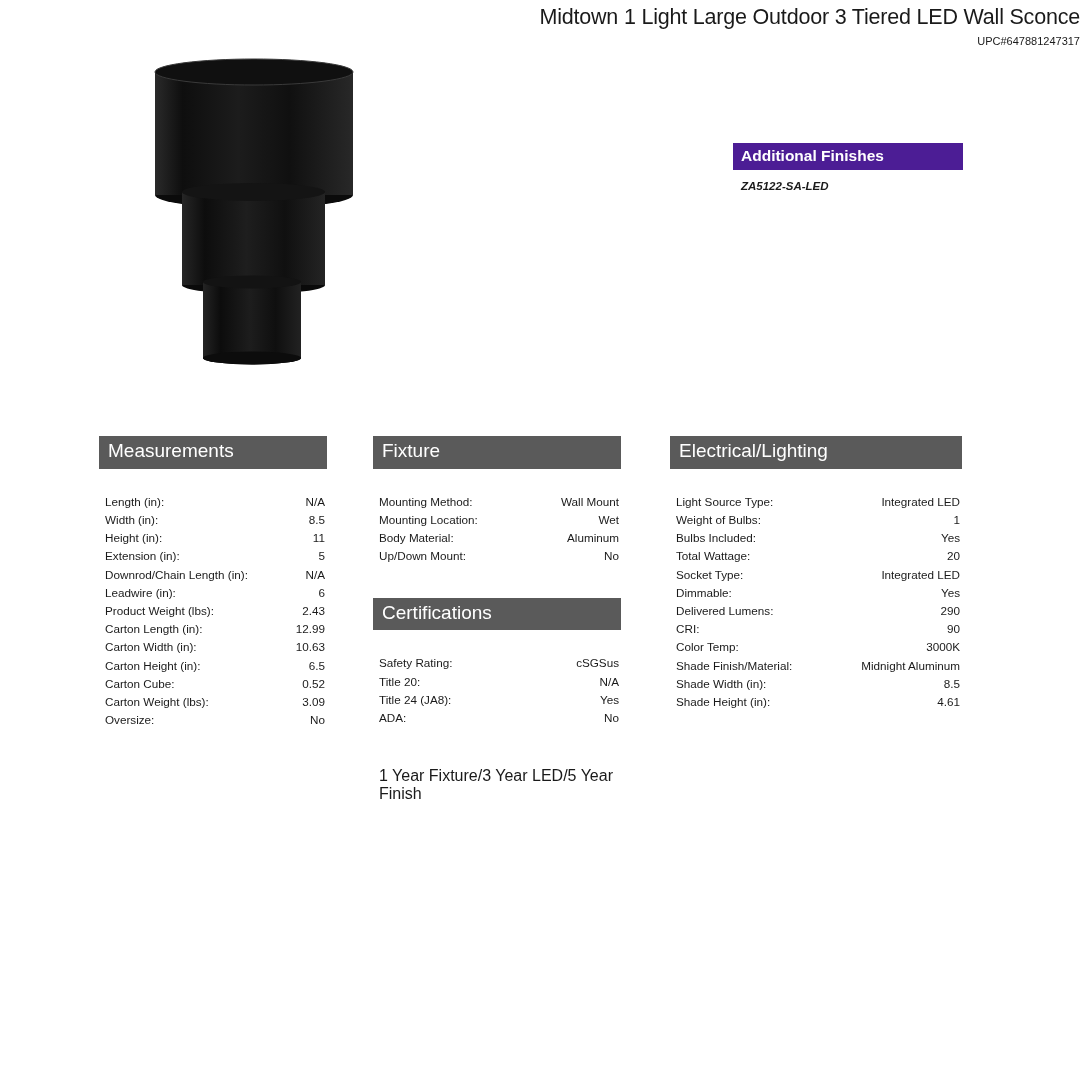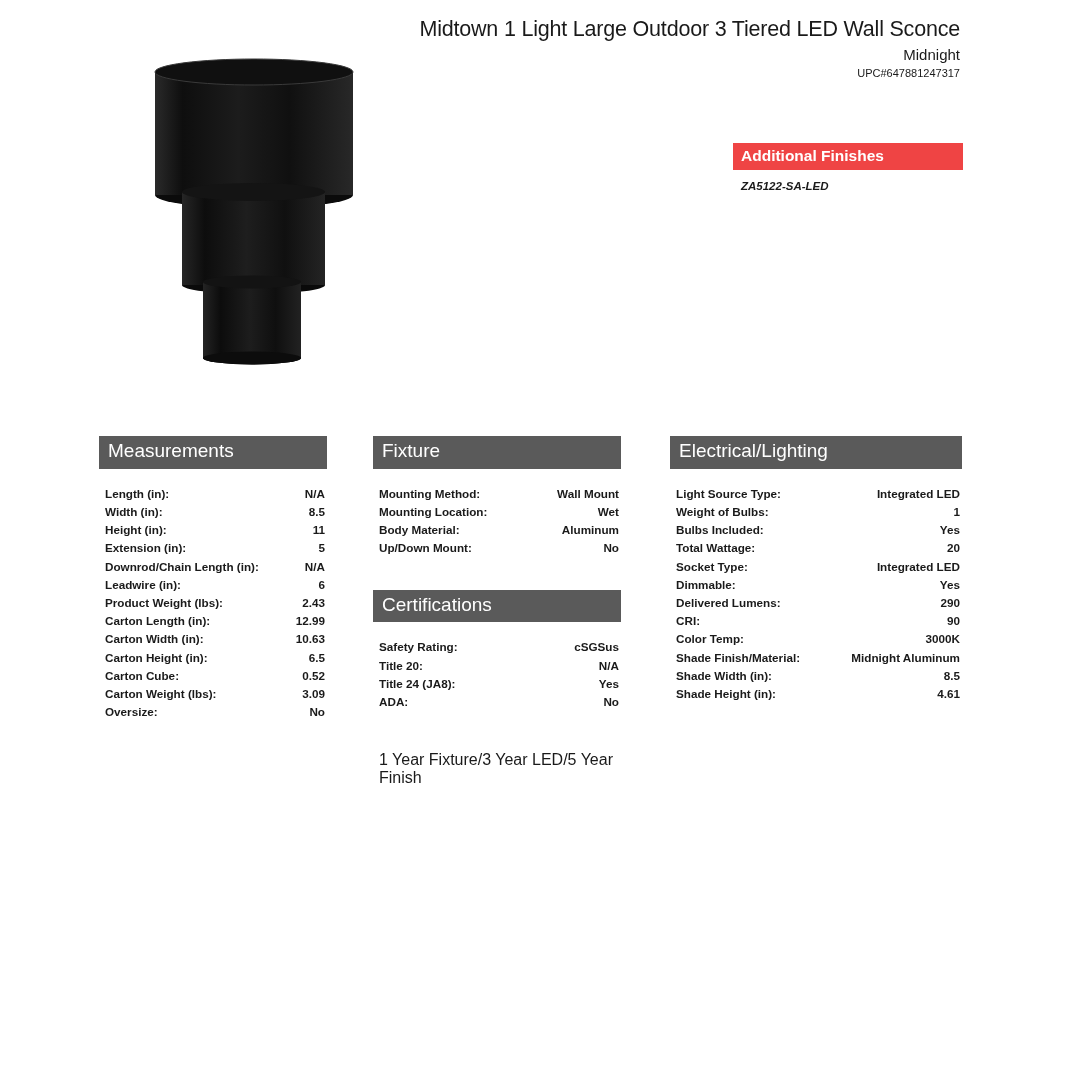--- a/index.html
+++ b/index.html
@@ -15,25 +15,24 @@
   .page {
     position: relative;
     width: 1080px;
     height: 1080px;
     overflow: hidden;
   }
 
   
   .header {
     position: absolute;
-    top: 12px;
+    top: 0px;
     left: 0px;
     width: 1080px;
     text-align: right;
-    padding-right: 120px;
   }
   .product-title {
     font-size: 21.5px;
     font-weight: normal;
     color: #1a1a1a;
     line-height: 1.25;
     margin: 0;
     padding-top: 4px;
     letter-spacing: -0.2px;
   }
@@ -58,21 +57,21 @@
   }
 
   
   .addl-finishes {
     position: absolute;
     left: 733px;
     top: 143px;
     width: 230px;
   }
   .addl-finishes .bar {
-    background: #ef4444;
+    background: #4c1d95;
     color: #ffffff;
     font-size: 15.5px;
     font-weight: bold;
     padding: 4px 8px 5px 8px;
     line-height: 1.15;
   }
   .addl-finishes .sku {
     font-size: 11.5px;
     font-weight: bold;
     color: #1a1a1a;
@@ -92,21 +91,21 @@
   .section { margin-bottom: 22px; }
 
   .section-bar {
     background: #5a5a5a;
     color: #ffffff;
     font-size: 19px;
     font-weight: normal;
     padding: 4px 9px 6px 9px;
     line-height: 1.2;
   }
-  .rows { padding-top: 16px; font-weight: bold; }
+  .rows { padding-top: 24px; }
   .row {
     display: flex;
     justify-content: space-between;
     align-items: baseline;
     font-size: 11.7px;
     line-height: 18.2px;
     color: #1a1a1a;
     padding: 0 2px 0 6px;
   }
   .row .label { white-space: nowrap; }
@@ -119,21 +118,20 @@
     padding: 8px 2px 0 6px;
   }
 </style>
 </head>
 <body>
 
 <div class="page">
 
   <div class="header">
     <h1 class="product-title">Midtown 1 Light Large Outdoor 3 Tiered LED Wall Sconce</h1>
-    <div class="product-finish">Midnight</div>
     <div class="product-upc">UPC#647881247317</div>
   </div>
 
   <div class="product-image-wrap">
     <svg width="330" height="340" viewBox="0 0 330 340">
       <defs>
         <linearGradient id="gTop" x1="0" y1="0" x2="1" y2="0">
           <stop offset="0%" stop-color="#2a2a2a"></stop>
           <stop offset="14%" stop-color="#0e0e0e"></stop>
           <stop offset="42%" stop-color="#1c1c1c"></stop>

